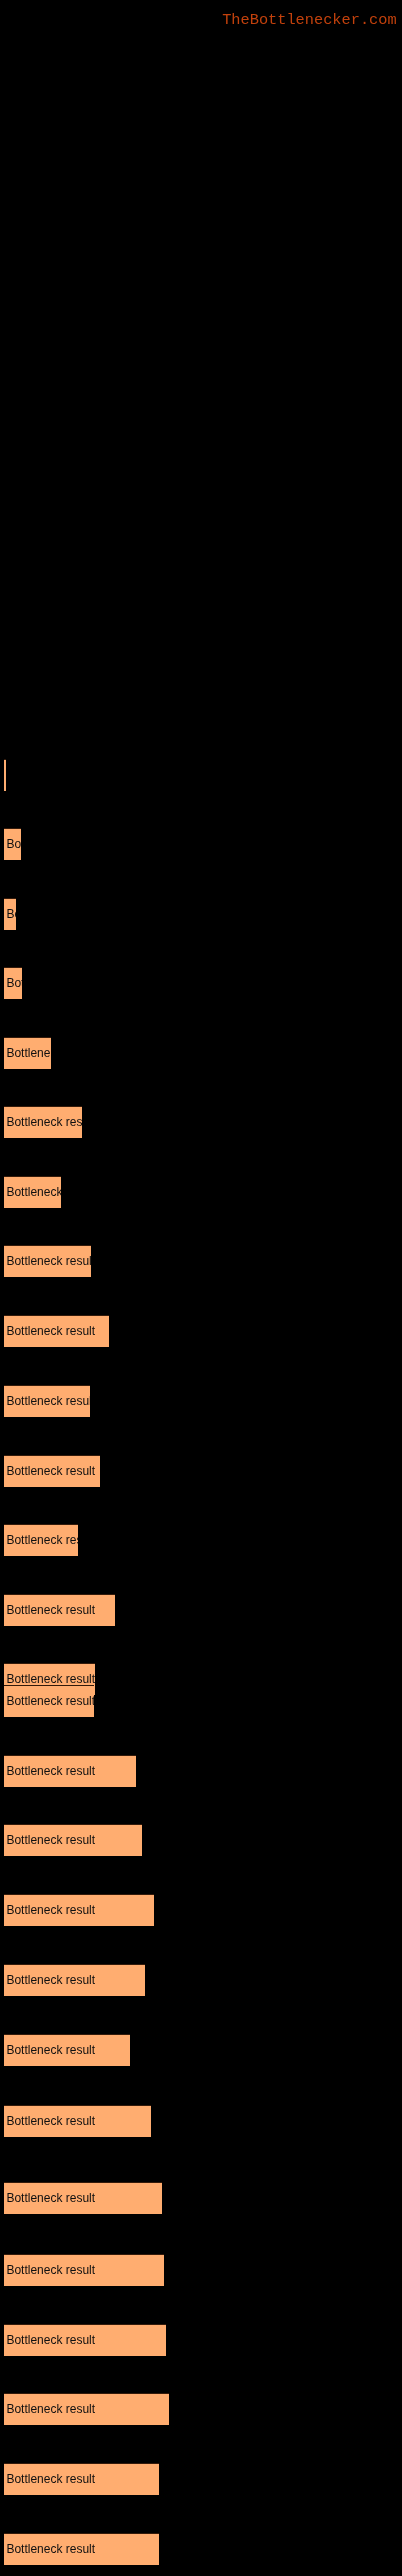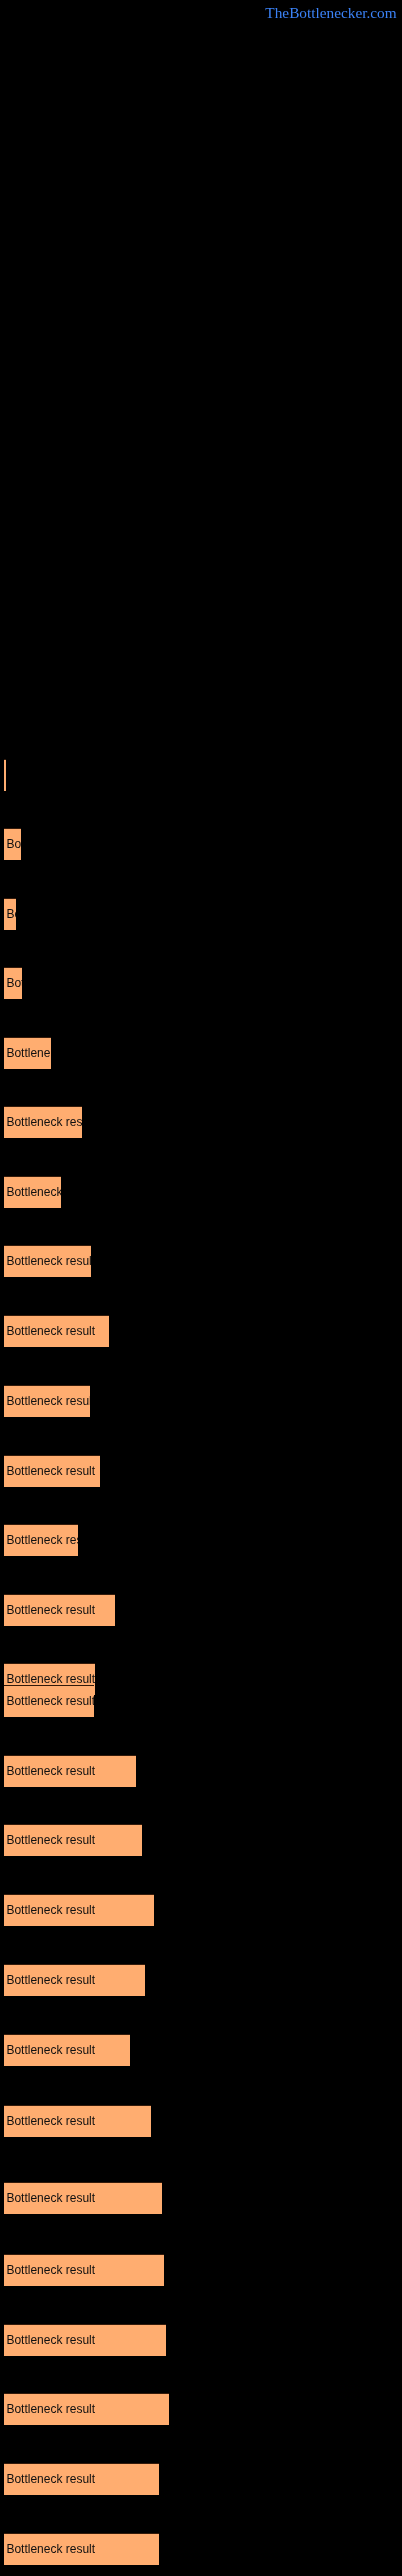--- a/index.html
+++ b/index.html
@@ -14,25 +14,25 @@
   #page {
     position: relative;
     width: 403px;
     height: 2576px;
     background: #000000;
     overflow: hidden;
   }
   #site-title {
     position: absolute;
     right: 6.4px;
-    top: 3px;
-    font-family: Liberation Serif, serif;
+    top: 11px;
+    font-family: Liberation Mono, monospace;
     font-size: 15.3px;
     line-height: 19.3px;
-    color: #3b82f6;
+    color: #c2410c;
     letter-spacing: 0px;
     white-space: nowrap;
     user-select: none;
   }
   #chart-area {
     position: absolute;
     left: 0;
     top: 0;
     width: 403px;
     height: 2576px;

